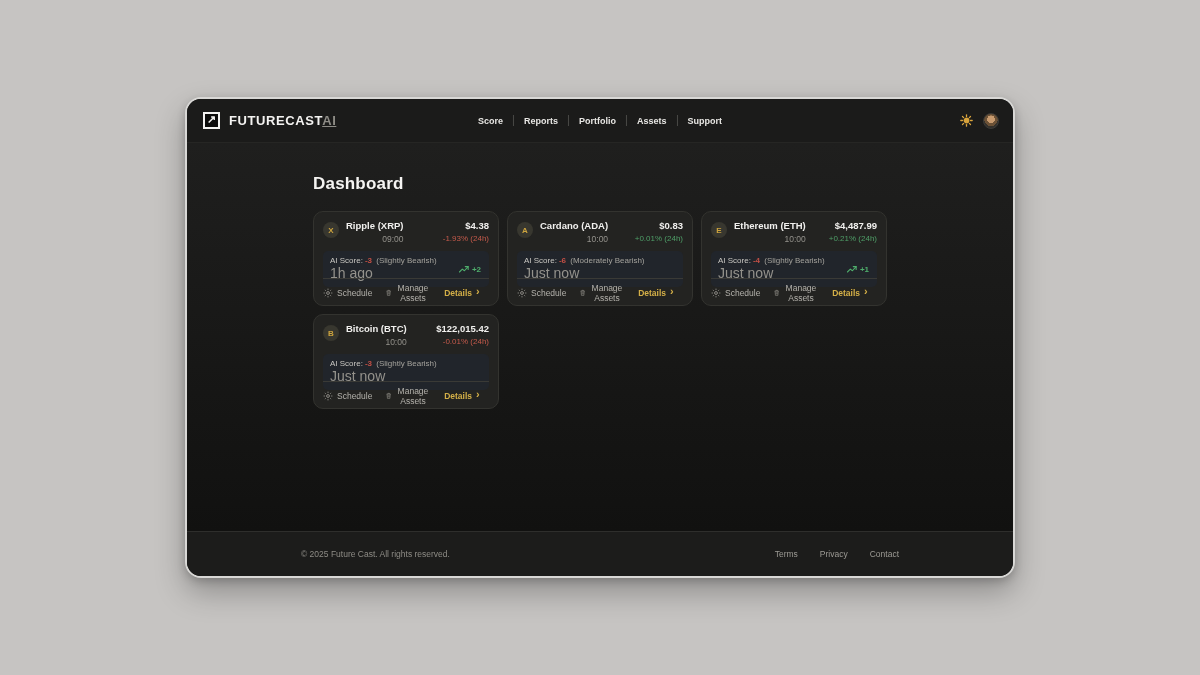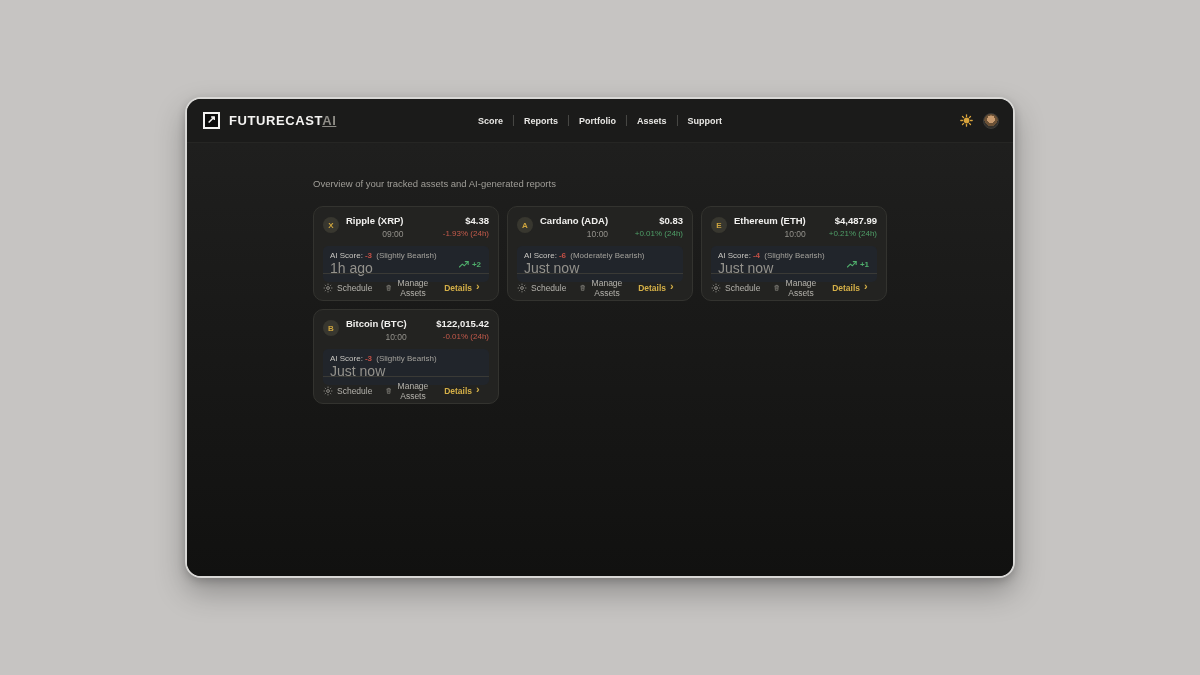--- a/index.html
+++ b/index.html
@@ -120,21 +120,21 @@
           <line x1="4.6" y1="19.4" x2="6.7" y2="17.3"></line>
             <line x1="17.3" y1="6.7" x2="19.4" y2="4.6"></line>
         </svg>
       </button>
       <span class="avatar-img"></span>
     </div>
   </header>
 
   <main class="content">
     <div class="container">
-      <p class="page-sub">Overview of your tracked assets and AI-generated reports</p>
+      <h1 class="page-title">Dashboard</h1>
 
       <div class="grid">
 
         <article class="card">
           <div class="card-head">
             <span class="coin">X</span>
             <div>
               <div class="asset-name">Ripple (XRP)</div>
               <div class="asset-time">09:00</div>
             </div>
@@ -296,14 +296,22 @@
               <span>Details</span>
               <span class="chev">›</span>
             </button>
           </div>
         </article>
 
       </div>
     </div>
   </main>
 
+  <footer class="footer">
+    <span class="copyright">© 2025 Future Cast. All rights reserved.</span>
+    <div class="f-links">
+      <button class="f-link">Terms</button>
+      <button class="f-link">Privacy</button>
+      <button class="f-link">Contact</button>
+    </div>
+  </footer>
 
 </div>
 
 </body></html>

